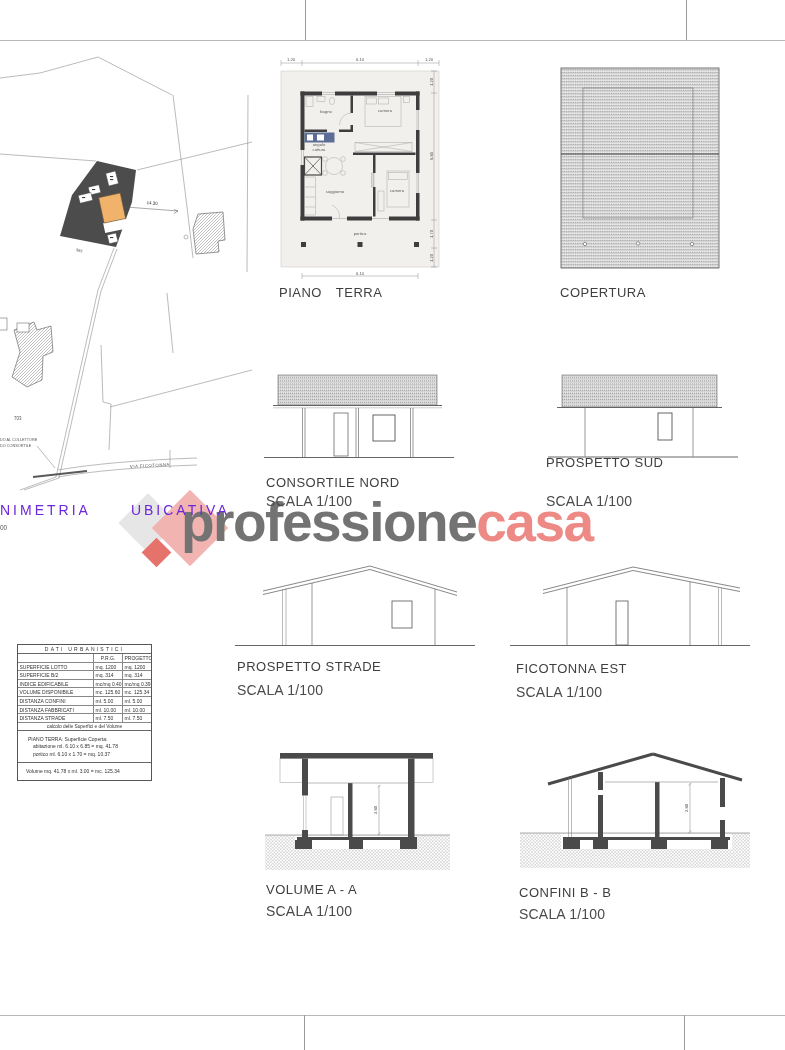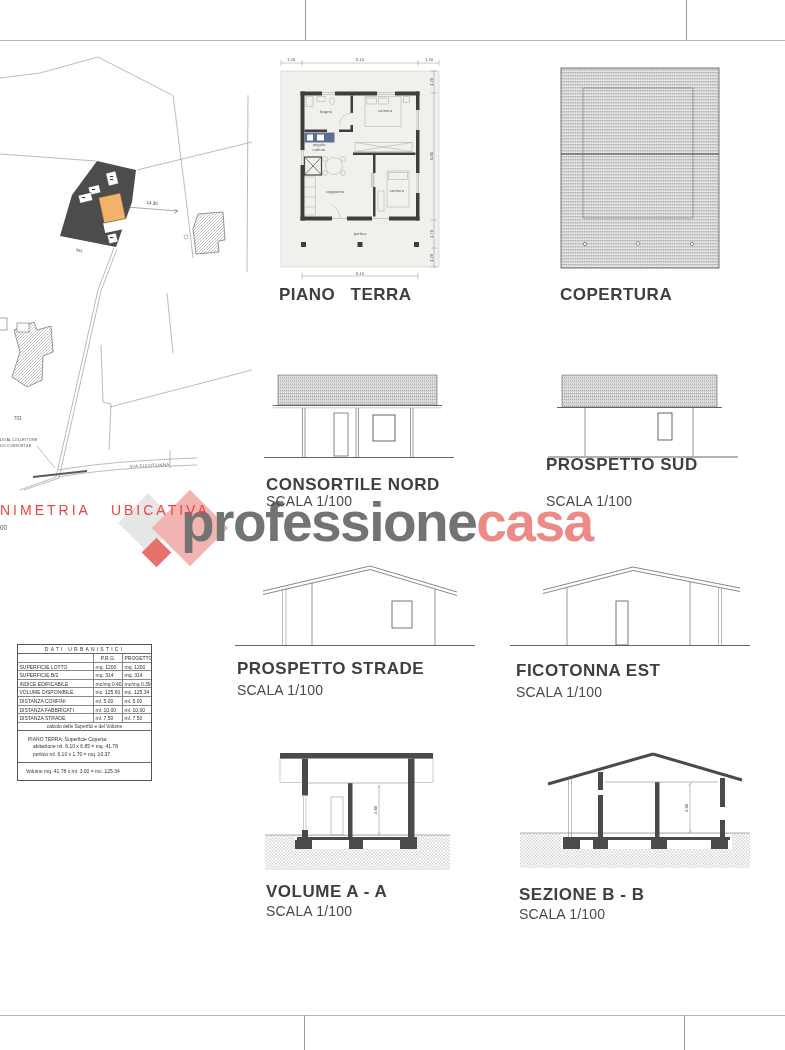--- a/index.html
+++ b/index.html
@@ -1,23 +1,23 @@
 <!DOCTYPE html>
 <html><head>
 <meta charset="utf-8">
 <style>
   *{margin:0;padding:0;box-sizing:border-box}
   html,body{width:785px;height:1050px}
   body{position:relative;background:#fff;font-family:"Liberation Sans",sans-serif;overflow:hidden;color:#3d3d3d}
   svg{position:absolute;overflow:visible;z-index:2;font-family:"Liberation Sans",sans-serif}
   .sheetline{position:absolute;left:0;width:785px;height:1px;background:#b8b8b8;z-index:3}
   .foldmark{position:absolute;width:1px;background:#9a9a9a;z-index:3}
-  .title{position:absolute;font-size:17px;letter-spacing:.5px;color:#3f3f3f;white-space:nowrap;z-index:2;font-weight:700}
+  .title{position:absolute;font-size:13px;letter-spacing:.5px;color:#3f3f3f;white-space:nowrap;z-index:2;font-weight:400}
   .scale{position:absolute;font-size:14px;letter-spacing:.2px;color:#4a4a4a;white-space:nowrap;z-index:2}
-  .big-title{position:absolute;top:502px;left:0;display:flex;gap:20px;font-size:14px;letter-spacing:3px;color:#ef4444;z-index:2;white-space:nowrap}
+  .big-title{position:absolute;top:502px;left:0;display:flex;gap:40px;font-size:14px;letter-spacing:3px;color:#6d28d9;z-index:2;white-space:nowrap}
   .big-title-scale{position:absolute;top:524px;left:0;font-size:6.5px;color:#555;z-index:2}
   .wm{position:absolute;z-index:1}
   .diamond{position:absolute;transform:rotate(45deg);z-index:1}
   .d-gray{left:127px;top:502px;width:42px;height:42px;background:#e6e6e6}
   .d-pink{left:163px;top:501px;width:54px;height:54px;background:#f2b4b1}
   .d-red{left:146px;top:542px;width:21px;height:21px;background:#e5736c}
   .wm-text{position:absolute;left:181px;top:495px;font-size:55px;font-weight:bold;letter-spacing:-1.5px;line-height:1;z-index:1;white-space:nowrap}
   .wm-gray{color:#737373}
   .wm-red{color:#ee8a85}
   
@@ -432,21 +432,21 @@
     <line x1="52.5" y1="38" x2="52.5" y2="97"></line>
       <line x1="55.5" y1="37" x2="55.5" y2="97"></line>
   </g>
   <g>
     <line x1="174" y1="43" x2="174" y2="93" stroke="#777" stroke-width="0.45"></line>
     <line x1="172.5" y1="45.5" x2="175.5" y2="43" stroke="#777" stroke-width="0.45"></line>
     <line x1="172.5" y1="93" x2="175.5" y2="90.5" stroke="#777" stroke-width="0.45"></line>
     <text transform="translate(172,68) rotate(-90)" font-size="4.2" fill="#444" text-anchor="middle">2.80</text>
   </g>
 </svg>
-<div class="title" style="left:519px;top:885px">SEZIONE B - B</div>
+<div class="title" style="left:519px;top:885px">CONFINI B - B</div>
 <div class="scale" style="left:519px;top:906px">SCALA 1/100</div>
 
 <div class="udt">
   <div class="udt-title">DATI URBANISTICI</div>
   <div class="udt-grid">
     <div></div>
     <div style="text-align:center">P.R.G.</div>
     <div style="text-align:center">PROGETTO</div>
 
     <div>SUPERFICIE LOTTO</div>

